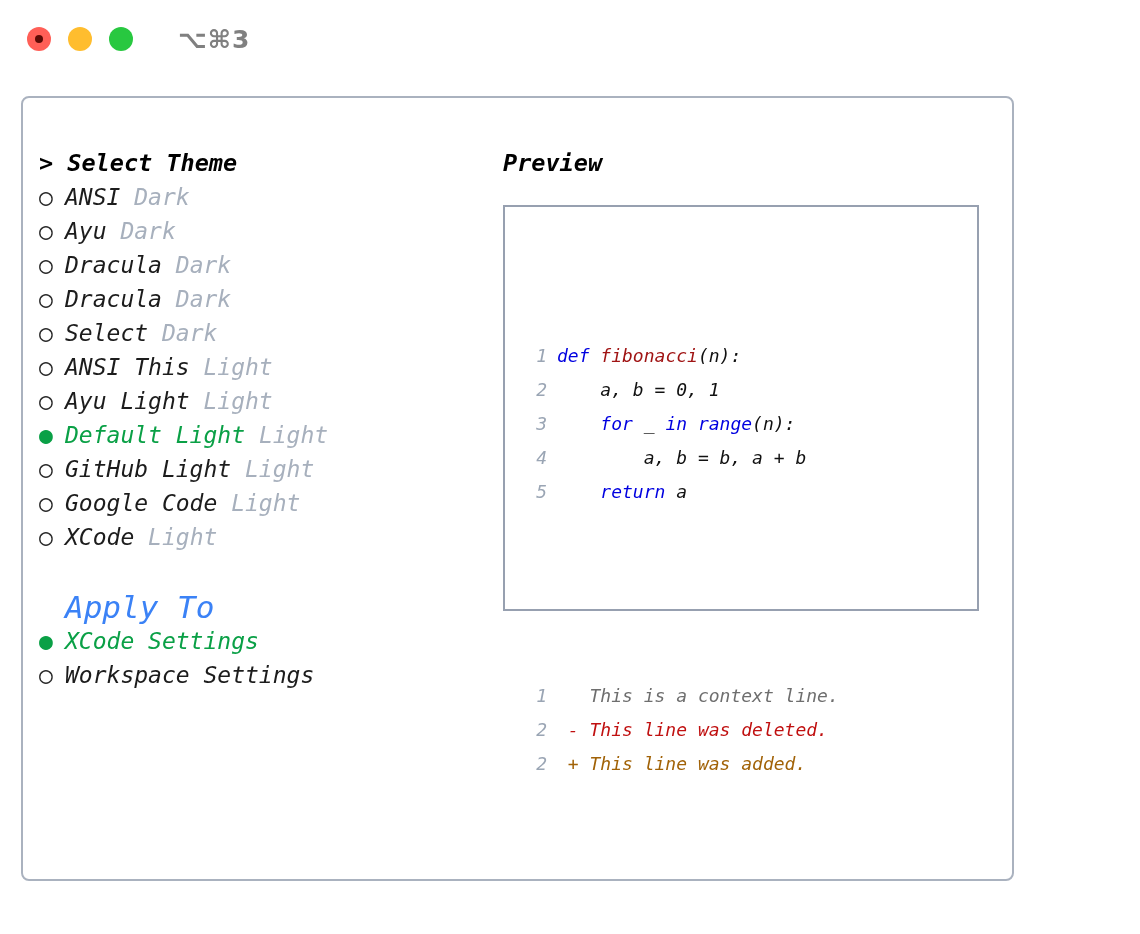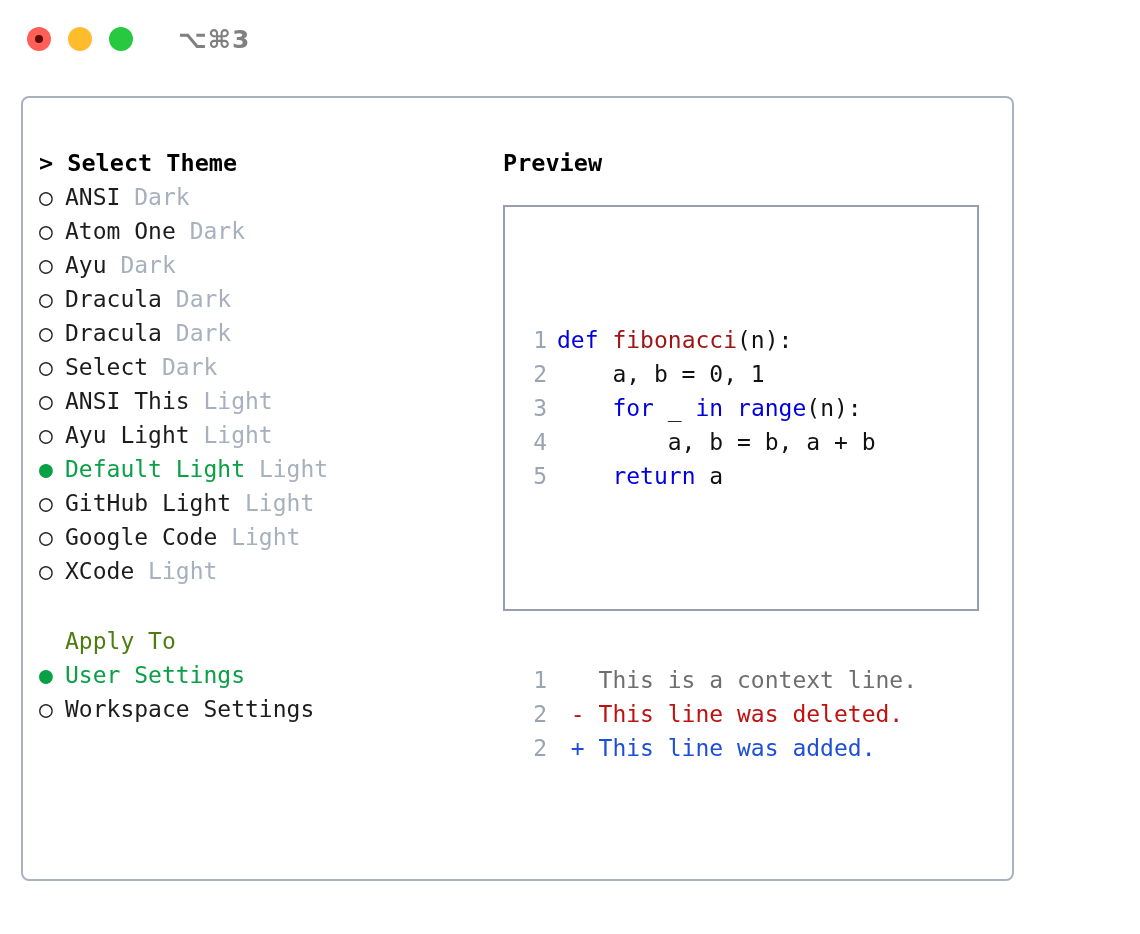--- a/index.html
+++ b/index.html
@@ -76,21 +76,21 @@
     height: 785px;
     border: 2px solid #aab2bf;
     border-radius: 8px;
     box-sizing: border-box;
     background: #ffffff;
   }
 
   .columns {
     position: absolute;
     left: 0; top: 0;
-    width: 100%; height: 100%;
+    width: 100%; height: 100%; font-style: italic;
   }
 
   
   .left-col {
     position: absolute;
     left: 16px;
     top: 48px;
     width: 430px;
   }
 
@@ -115,23 +115,23 @@
   .marker.dotsel { color: #0aa046; }
   .marker.dotuns { color: #2b2b2b; }
 
   .row.selected .label { color: #0aa046; }
 
   .tag {
     color: #a7b0bd;
   }
 
   .section-label {
-    font-size: 23px;
-    line-height: 34px;
-    color: #4d7c0f;
+    font-size: 31px;
+    line-height: 34px;
+    color: #3b82f6;
     white-space: pre;
   }
 
   .spacer-lg { height: 36px; }
   .spacer-md { height: 34px; }
 
   .hint {
     font-size: 23px;
     line-height: 34px;
     color: #aeb6c2;
@@ -158,42 +158,42 @@
     width: 476px;
     height: 406px;
     border: 2px solid #97a0b0;
     box-sizing: border-box;
     background: #ffffff;
     position: relative;
   }
   .code {
     position: absolute;
     left: 14px;
-    top: 48px;
-    font-size: 23px;
+    top: 64px;
+    font-size: 18px;
     line-height: 34px;
     white-space: pre;
   }
   .cline {
     white-space: pre;
   }
   .lnum {
     color: #9aa5b4;
     display: inline-block;
     width: 28px;
     text-align: right;
     margin-right: 10px;
   }
   .kw   { color: #0000e0; }
   .fn   { color: #a01414; }
   .plain{ color: #111111; }
   .blank-line { height: 34px; }
   .ctx  { color: #6e6e6e; }
   .del  { color: #c01010; }
-  .add  { color: #1d4ed8; }
+  .add  { color: #a16207; }
 </style>
 </head>
 <body>
 
 <div class="window">
 
   <div class="titlebar">
     <div class="dot red"></div>
     <div class="dot yellow"></div>
     <div class="dot green"></div>
@@ -202,39 +202,38 @@
 
   <div class="panel">
     <div class="columns">
 
       <div class="left-col">
 
         <div class="row heading">&gt; Select Theme</div>
 
         <div id="theme-list">
             <div class="row"><span class="marker dotuns">○</span><span class="label">ANSI </span><span class="tag">Dark</span></div>
-            <div class="row"><span class="marker dotuns">○</span><span class="label">Atom One </span><span class="tag">Dark</span></div>
             <div class="row"><span class="marker dotuns">○</span><span class="label">Ayu </span><span class="tag">Dark</span></div>
             <div class="row"><span class="marker dotuns">○</span><span class="label">Dracula </span><span class="tag">Dark</span></div>
             <div class="row"><span class="marker dotuns">○</span><span class="label">Dracula </span><span class="tag">Dark</span></div>
             <div class="row"><span class="marker dotuns">○</span><span class="label">Select </span><span class="tag">Dark</span></div>
             <div class="row"><span class="marker dotuns">○</span><span class="label">ANSI This </span><span class="tag">Light</span></div>
             <div class="row"><span class="marker dotuns">○</span><span class="label">Ayu Light </span><span class="tag">Light</span></div>
             <div class="row selected"><span class="marker dotsel">●</span><span class="label">Default Light </span><span class="tag">Light</span></div>
             <div class="row"><span class="marker dotuns">○</span><span class="label">GitHub Light </span><span class="tag">Light</span></div>
             <div class="row"><span class="marker dotuns">○</span><span class="label">Google Code </span><span class="tag">Light</span></div>
             <div class="row"><span class="marker dotuns">○</span><span class="label">XCode </span><span class="tag">Light</span></div>
           </div>
 
         <div class="spacer-lg"></div>
 
         <div class="section-label"><span class="marker"> </span><span>Apply To</span></div>
 
         <div id="apply-list">
-            <div class="row selected"><span class="marker dotsel">●</span><span class="label">User Settings</span></div>
+            <div class="row selected"><span class="marker dotsel">●</span><span class="label">XCode Settings</span></div>
             <div class="row"><span class="marker dotuns">○</span><span class="label">Workspace Settings</span></div>
           </div>
 
         <div class="spacer-md"></div>
 
       </div>
 
       <div class="right-col">
 
         <div class="preview-title">Preview</div>

